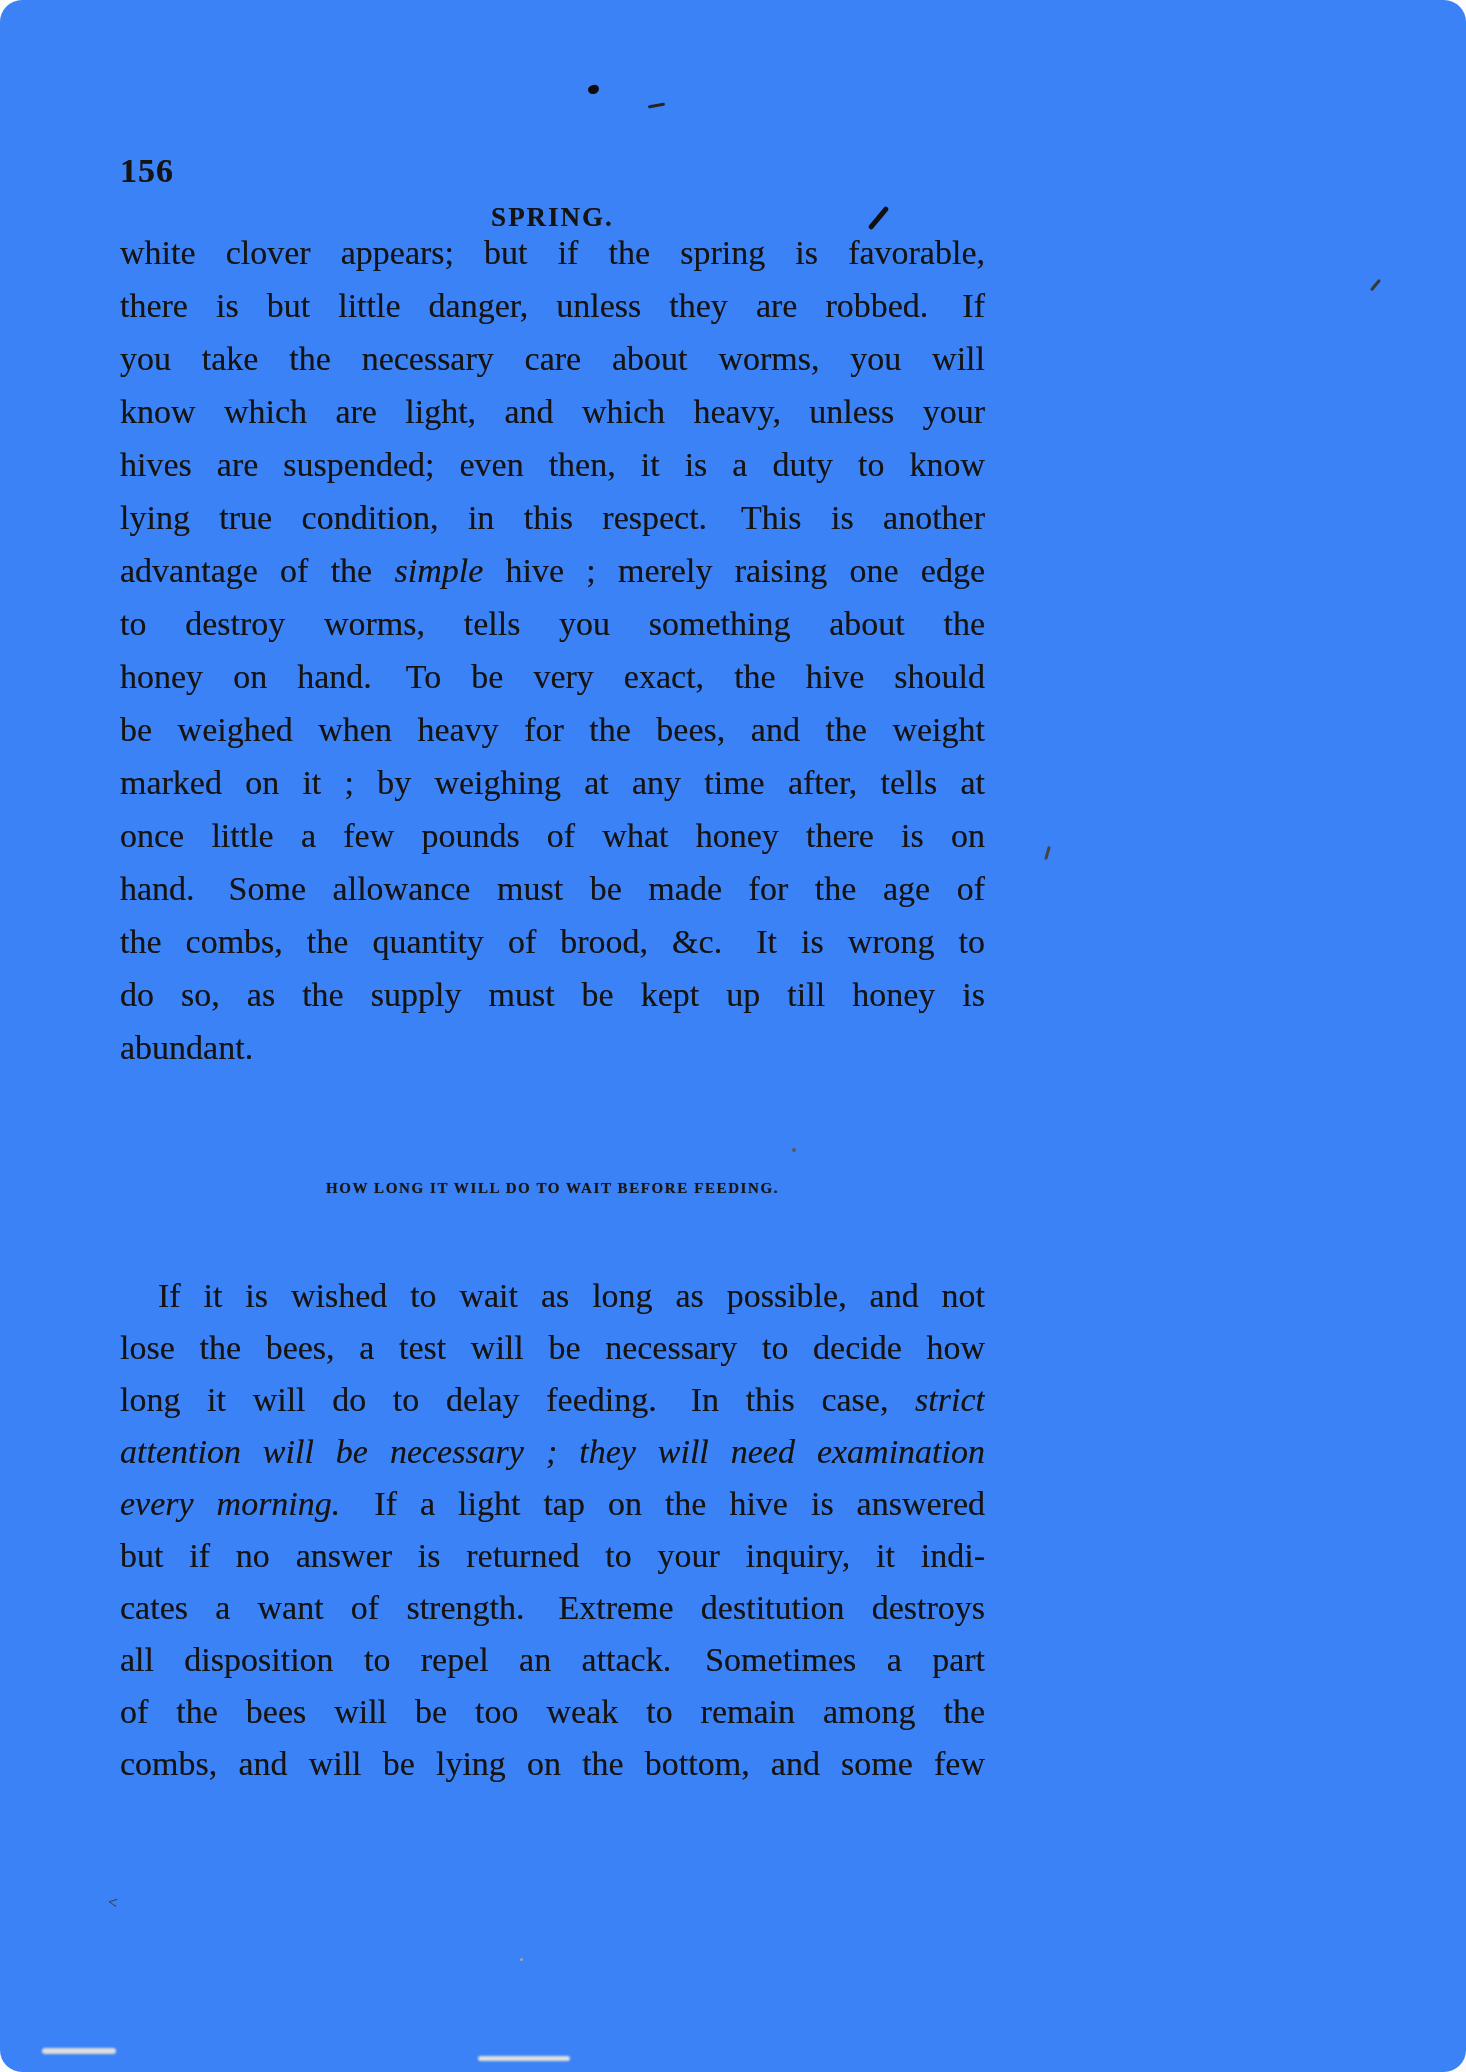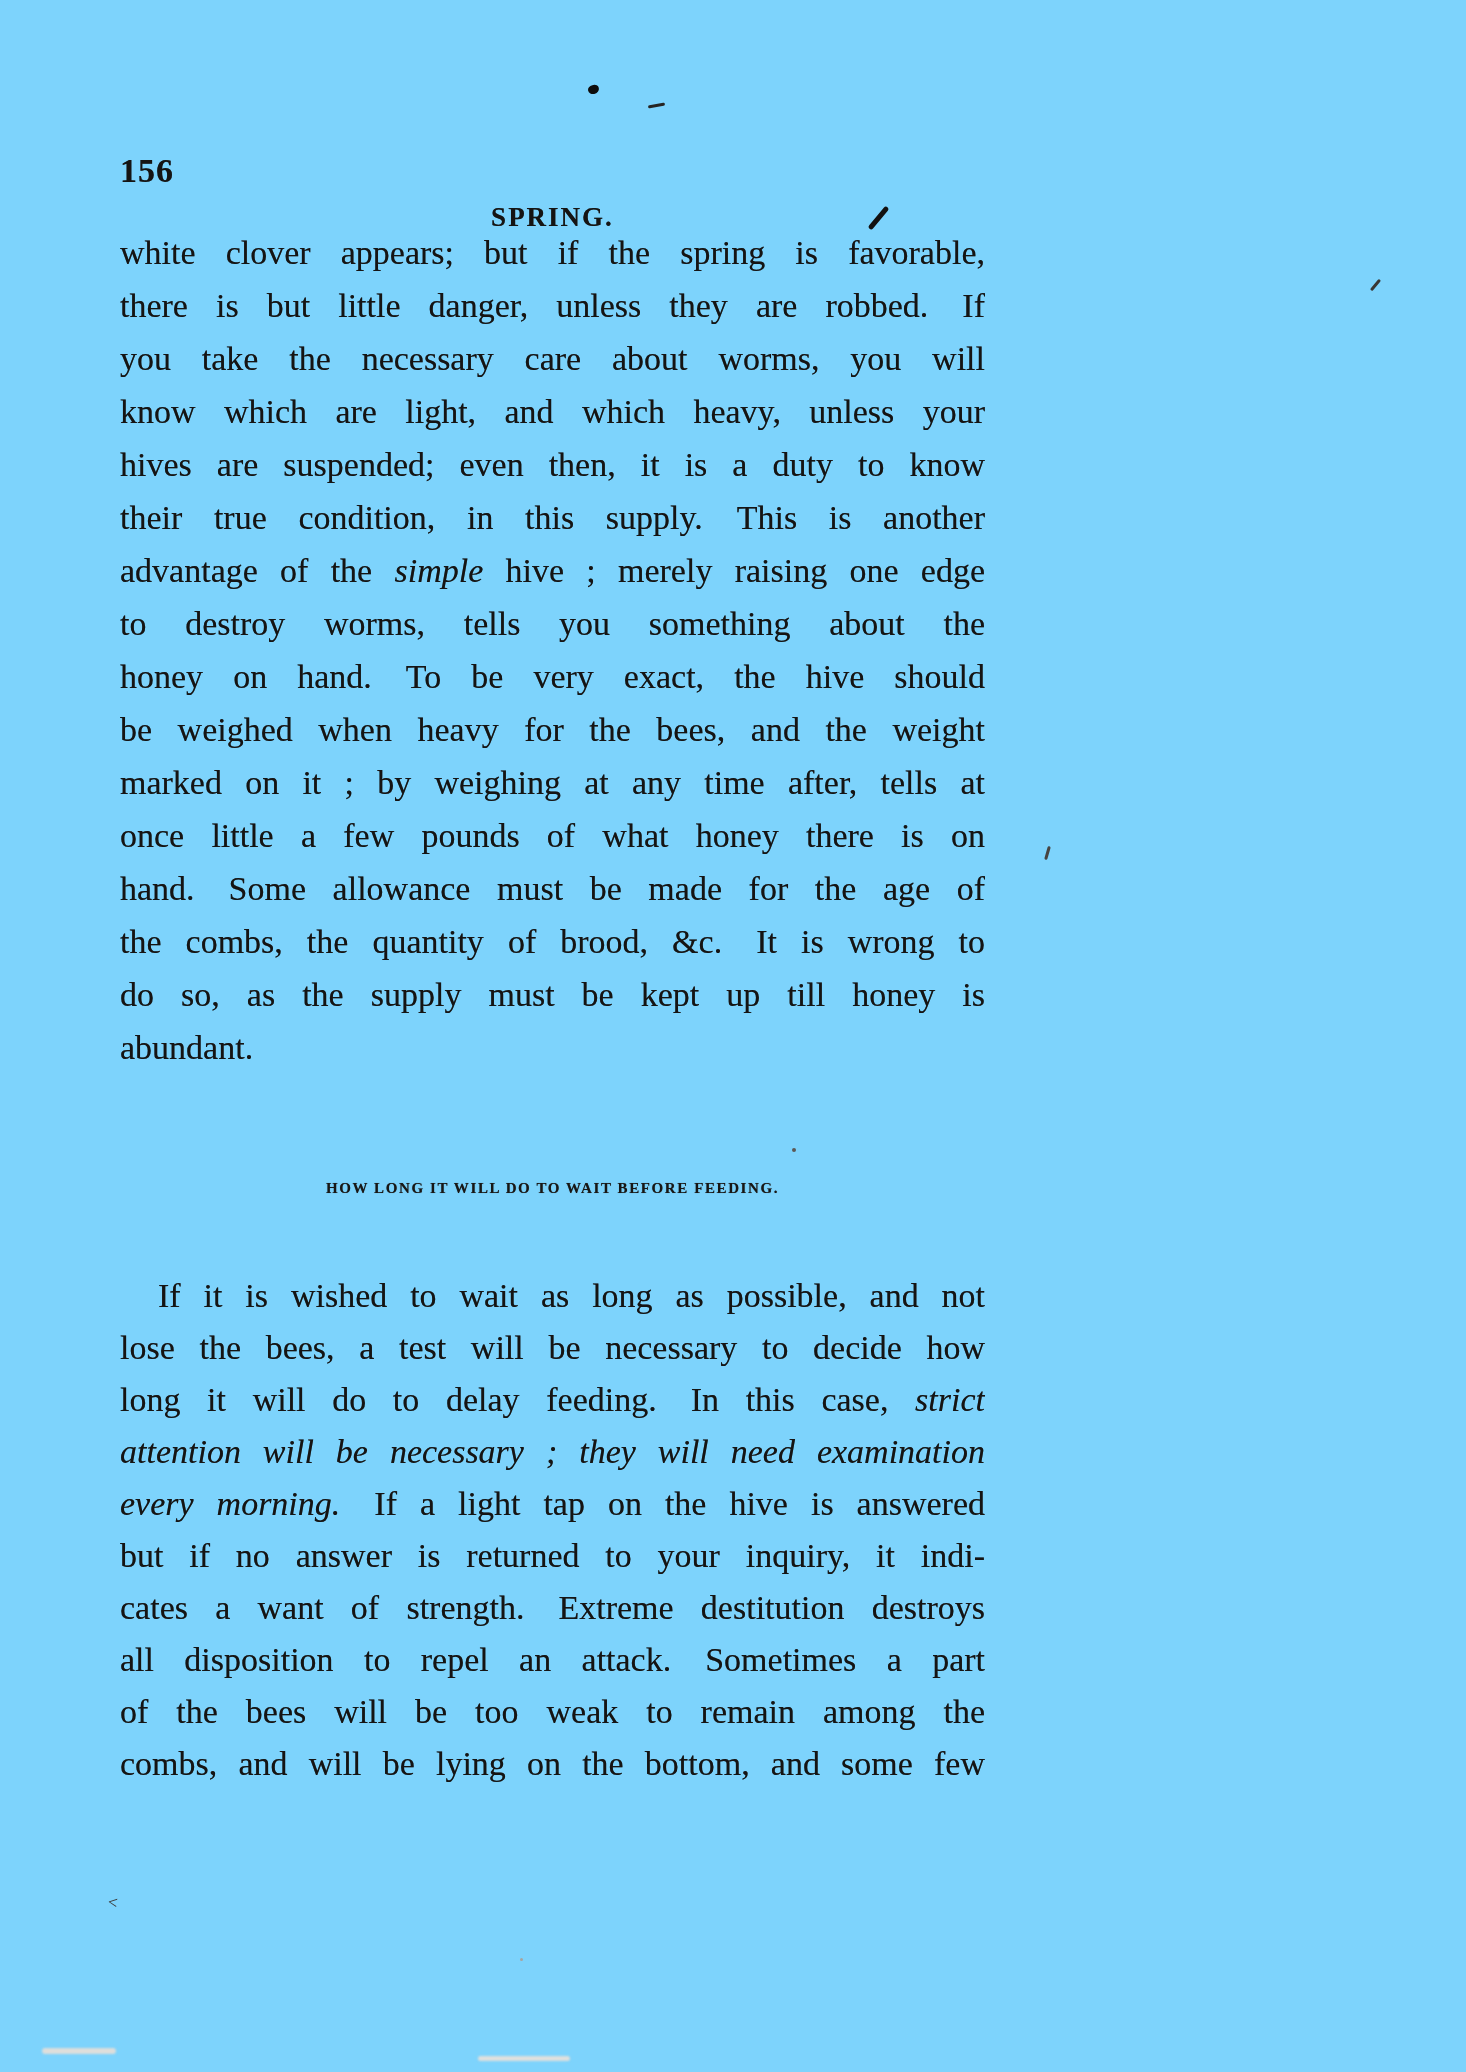--- a/index.html
+++ b/index.html
@@ -6,21 +6,22 @@
   body {
     width: 1466px; height: 2072px;
     background: #fcfcfb;
     overflow: hidden;
     position: relative;
     font-family: "Liberation Serif", "DejaVu Serif", serif;
     color: #151413;
   }
   .page {
     position: absolute; inset: 0;
-    background: #7dd3fc;
+    background: #3b82f6;
+    border-radius: 22px;
   }
   .ink {
     color: #151413;
     text-shadow: 0 0 0.6px rgba(25,22,20,0.55);
   }
   .running-header {
     position: absolute;
     left: 120px; top: 152px;
     width: 865px; height: 42px;
   }
@@ -83,21 +84,21 @@
     <span class="page-number">156</span>
     <span class="running-head">SPRING.</span>
   </header>
 
   <div class="para para1 ink">
       <div class="line"><span>white clover appears; but if the spring is favorable,</span></div>
       <div class="line"><span>there is but little danger, unless they are robbed. If</span></div>
       <div class="line"><span>you take the necessary care about worms, you will</span></div>
       <div class="line"><span>know which are light, and which heavy, unless your</span></div>
       <div class="line"><span>hives are suspended; even then, it is a duty to know</span></div>
-      <div class="line"><span>their true condition, in this supply. This is another</span></div>
+      <div class="line"><span>lying true condition, in this respect. This is another</span></div>
       <div class="line"><span>advantage of the </span><span class="it">simple</span><span> hive ; merely raising one edge</span></div>
       <div class="line"><span>to destroy worms, tells you something about the</span></div>
       <div class="line"><span>honey on hand. To be very exact, the hive should</span></div>
       <div class="line"><span>be weighed when heavy for the bees, and the weight</span></div>
       <div class="line"><span>marked on it ; by weighing at any time after, tells at</span></div>
       <div class="line"><span>once little a few pounds of what honey there is on</span></div>
       <div class="line"><span>hand. Some allowance must be made for the age of</span></div>
       <div class="line"><span>the combs, the quantity of brood, &amp;c. It is wrong to</span></div>
       <div class="line"><span>do so, as the supply must be kept up till honey is</span></div>
       <div class="line last"><span>abundant.</span></div>

